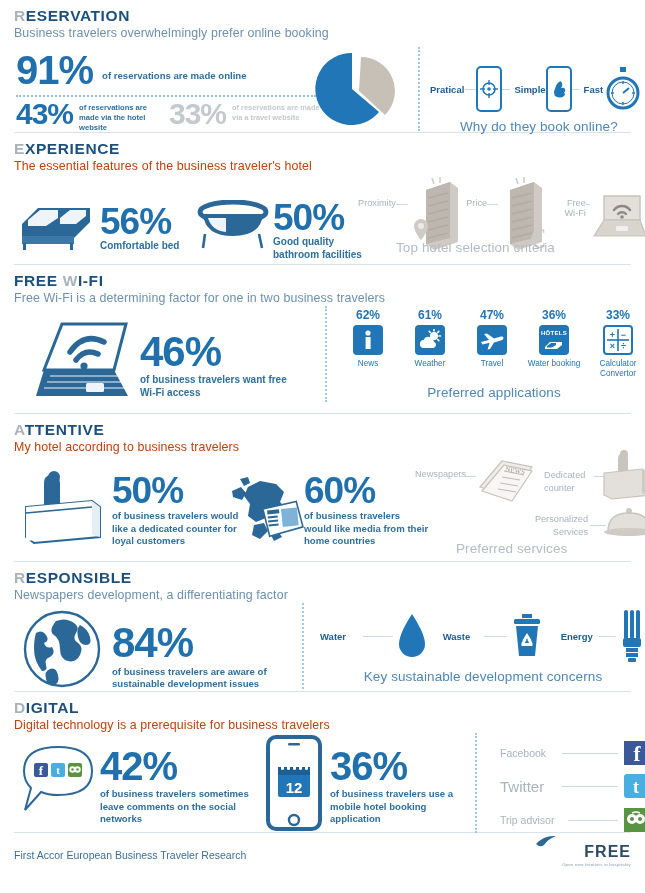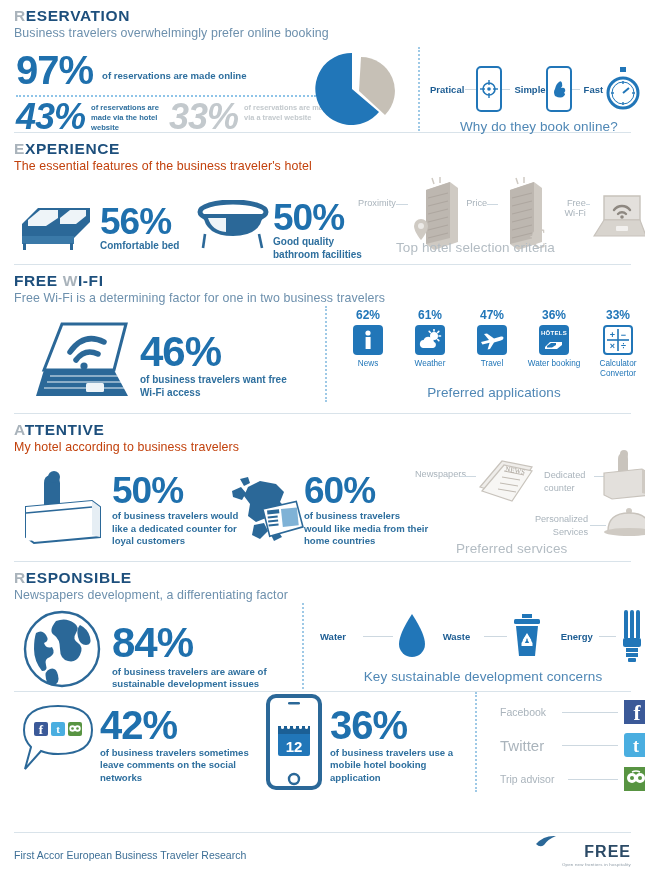--- a/index.html
+++ b/index.html
@@ -26,21 +26,21 @@
     font-size:12.4px; color:#6d90ad; line-height:1.25; margin-top:1px;
     letter-spacing:.1px;
   }
   .sec-sub.dim { color:#c2410c; }
 
   
   .big {
     font-size:38px; font-weight:bold; color:#1f70ad;
     letter-spacing:-1px; line-height:.95;
   }
-  .big.sm { font-size:36px;font-style:italic; }
+  .big.sm { font-size:30px; }
   .big.gray { color:#c3c9cd; }
   .desc { font-size:9.2px; font-weight:bold; color:#2e6f9e; line-height:1.28; }
   .desc.gray { color:#c3c9cd; }
   .caption {
     font-size:13px; color:#4f87b5; font-weight:normal; letter-spacing:.1px;
   }
   .caption.dim { color:#b3bcc3; }
   .lbl { font-size:9.5px; font-weight:bold; color:#1d5d93; }
   .lbl.gray { font-size:9.2px; font-weight:normal; color:#aab4bc; }
   .pct-sm { font-size:12px; font-weight:bold; color:#2176b8; }
@@ -76,21 +76,21 @@
   <div class="section" style="height:132px;">
     <div class="sec-head">
       <div class="sec-title"><span class="first">R</span><span>ESERVATION</span></div>
       <div class="sec-sub">Business travelers overwhelmingly prefer online booking</div>
     </div>
 
     <div style="position:relative;height:90px;margin-top:6px;">
 
       <div style="position:absolute;left:2px;top:4px;">
         <div class="row">
-          <div class="big" style="font-size:40px;">97%</div>
+          <div class="big" style="font-size:40px;">91%</div>
           <div class="desc" style="margin-left:9px;padding-top:12px;font-size:9.6px;">of reservations are made online</div>
         </div>
       </div>
       <div class="dotline" style="position:absolute;left:2px;top:48px;width:300px;"></div>
 
       <div style="position:absolute;left:2px;top:53px;">
         <div class="row" style="align-items:flex-start;">
           <div class="big sm">43%</div>
           <div class="desc" style="margin-left:6px;width:78px;padding-top:3px;font-size:7.6px;">of reservations are made via the hotel website</div>
         </div>
@@ -514,20 +514,24 @@
             </svg>
           </span>
         </div>
         <div class="caption" style="margin-top:6px;text-align:center;font-size:13.5px;">Key sustainable development concerns</div>
       </div>
     </div>
   </div>
   <div class="divider"></div>
 
   <div class="section" style="height:140px;">
+    <div class="sec-head">
+      <div class="sec-title"><span class="first">D</span><span>IGITAL</span></div>
+      <div class="sec-sub dim">Digital technology is a prerequisite for business travelers</div>
+    </div>
 
     <div style="position:relative;height:100px;">
 
       <div style="position:absolute;left:6px;top:10px;">
         <svg width="76" height="72" viewBox="0 0 76 72">
           <path d="M38 4 q34 0 34 24 q0 24 -34 24 q-10 0 -17 -3 l-16 18 l6 -22 q-7 -7 -7 -17 q0 -24 34 -24 z" fill="#fff" stroke="#2b6898" stroke-width="2"></path>
           <rect x="14" y="20" width="14" height="14" rx="2" fill="#3b5998"></rect>
           <text x="21" y="32" font-family="Liberation Serif, serif" font-size="13" font-weight="bold" fill="#fff" text-anchor="middle">f</text>
           <rect x="31" y="20" width="14" height="14" rx="2" fill="#4aaee0"></rect>
           <text x="38" y="31" font-family="Liberation Serif, serif" font-size="11" font-weight="bold" fill="#fff" text-anchor="middle">t</text>

